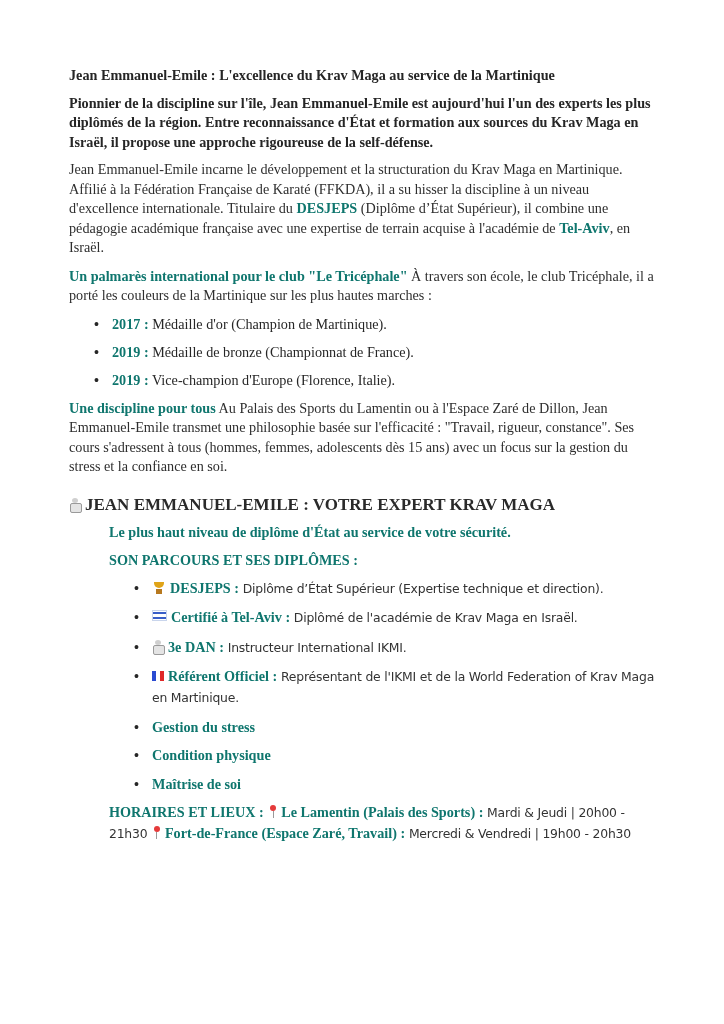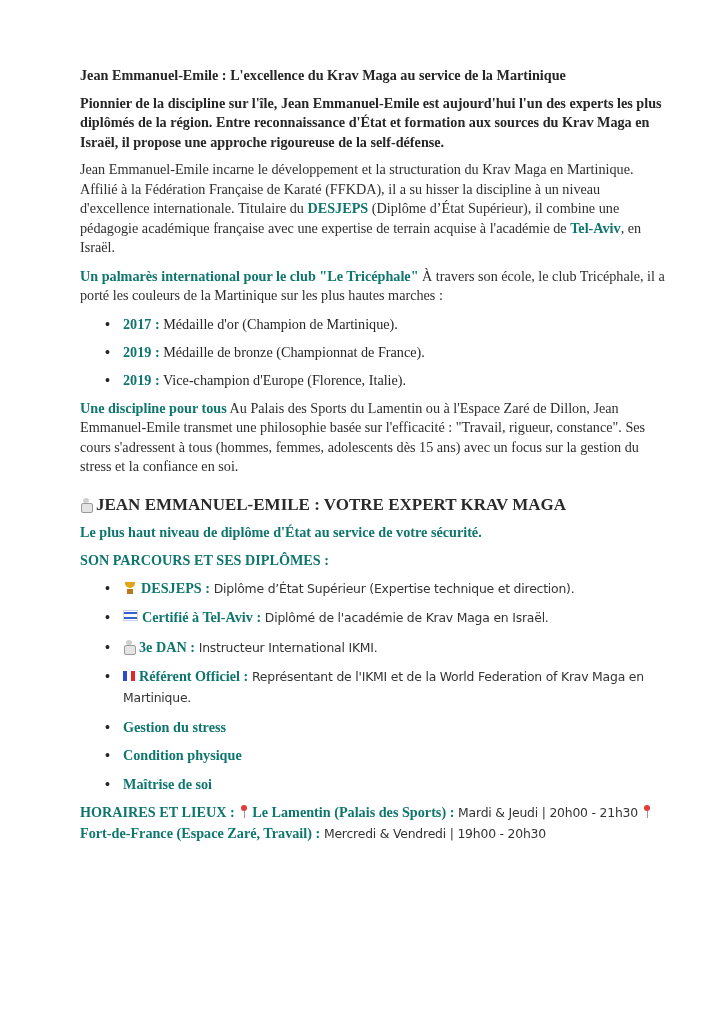--- a/index.html
+++ b/index.html
@@ -1,27 +1,27 @@
 <!DOCTYPE html>
 <html><head>
 <meta charset="utf-8">
 <style>
   html, body { margin: 0; padding: 0; background: #ffffff; }
   body { width: 724px; height: 1024px; overflow: hidden; position: relative; color: #262626; }
-  .page { position: absolute; left: 80px; top: 66px; width: 590px; font-family: "Liberation Serif", serif; font-size: 14.2px; line-height: 19.5px; }
+  .page { position: absolute; left: 69px; top: 66px; width: 590px; font-family: "Liberation Serif", serif; font-size: 14.2px; line-height: 19.5px; }
   p { margin: 0 0 9px 0; }
   .title { font-weight: bold; margin-bottom: 8px; }
   .lead { font-weight: bold; margin-bottom: 8px; }
   .body p { color: #2e2e2e; }
   b { font-weight: bold; color: #0f766e; }
   ul { margin: 0 0 7px 0; padding-left: 43px; list-style: none; }
   ul li { position: relative; margin-bottom: 8.5px; }
   ul li::before { content: "•"; position: absolute; left: -18px; font-weight: bold; }
   .h2 { font-size: 17px; font-weight: bold; margin: 17px 0 6px 0; line-height: 22px; color: #2a2a2a; }
-  .s2 { line-height: 20px; }
+  .s2 { line-height: 20px; margin-left: 40px; }
   .sans { font-family: "DejaVu Sans", sans-serif; font-size: 12.4px; letter-spacing: -0.2px; color: #333; text-align: center; }
   .ic { display: inline-block; width: 14px; height: 14px; vertical-align: -2px; margin-right: 4px; position: relative; }
   .trophy { background: none; }
   .trophy::before { content: ""; position: absolute; left: 2px; top: 1px; width: 10px; height: 6px; background: #e0a418; border-radius: 0 0 5px 5px; }
   .trophy::after { content: ""; position: absolute; left: 4px; top: 8px; width: 6px; height: 5px; background: #b7791f; }
   .flag-il { border: 1px solid #c9d5ec; background: linear-gradient(#fff 0 15%, #3a5fc8 15% 28%, #fff 28% 72%, #3a5fc8 72% 85%, #fff 85%); height: 9px; width: 13px; vertical-align: 1px; }
   .flag-fr { width: 12px; height: 10px; background: linear-gradient(90deg, #2b4bd1 0 33%, #fff 33% 66%, #e02828 66%); vertical-align: 0px; }
   .gi { width: 12px; height: 14px; }
   .gi::before { content: ""; position: absolute; left: 3px; top: 0; width: 6px; height: 5px; border-radius: 50%; background: #cfcfcf; }
   .gi::after { content: ""; position: absolute; left: 1px; top: 5px; width: 10px; height: 8px; background: #e4e4e4; border: 1px solid #9a9a9a; border-radius: 2px; }

